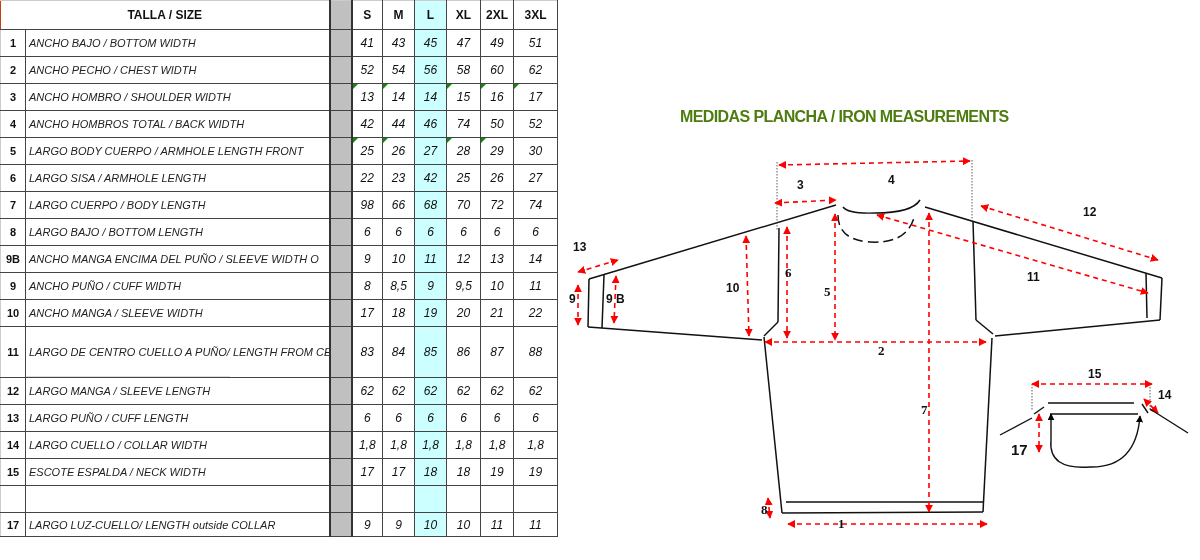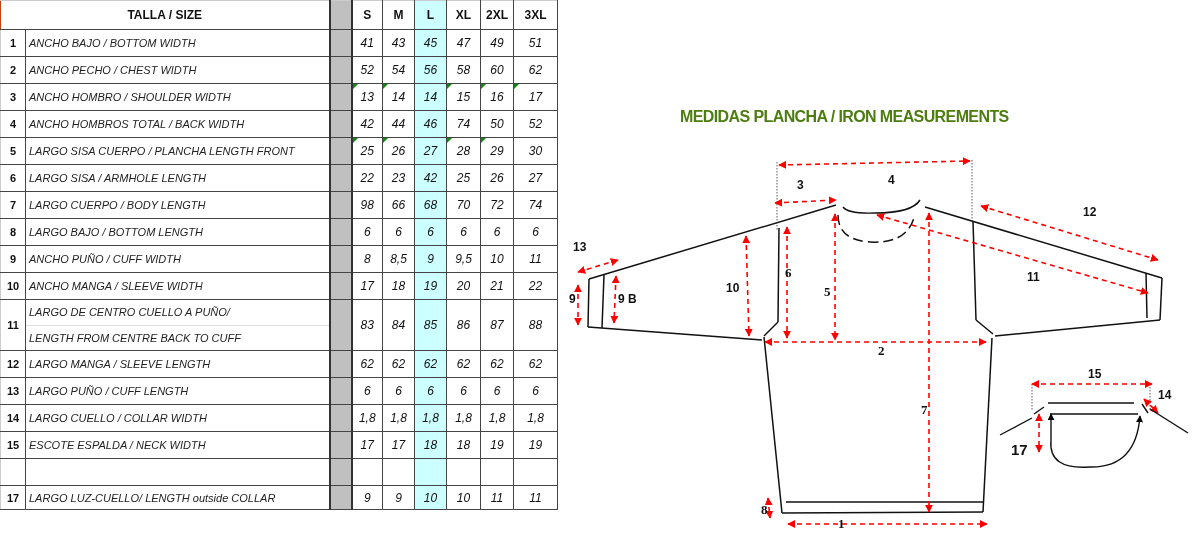--- a/index.html
+++ b/index.html
@@ -35,21 +35,21 @@
   #size-table td.label {
     font-style: italic; padding-left: 3px; font-size: 11px; color: #222;
   }
   #size-table .sep { background: #c0c0c0; border-left: 2px solid #333; border-right: 2px solid #333; }
   #size-table td.val { text-align: center; font-style: italic; font-size: 12px; position: relative; }
   #size-table .col-l { background: #ccffff; }
   #size-table td.val.flag::before {
     content: ""; position: absolute; left: 0; top: 0;
     border-top: 5px solid #118811; border-right: 5px solid transparent;
   }
-  .label-split { display: flex; flex-direction: column; height: 100%; }
+  .label-split { display: flex; flex-direction: row; height: 100%; }
   .label-split span { flex: 1; display: flex; align-items: center; padding-left: 3px; }
   .label-split span:first-child { border-bottom: 1px solid #ddd; }
 
   #diagram { position: absolute; left: 560px; top: 0; width: 640px; height: 560px; }
   #diagram-title {
     position: absolute; left: 648px; top: 108px;
     font-weight: bold; font-size: 16px; letter-spacing: -0.6px;
     font-family: "Liberation Sans", sans-serif; color: #4d7c0f; margin-left: 32px;
   }
   .dlabel {
@@ -126,21 +126,21 @@
         <td class="sep"></td>
         <td class="val">42</td>
         <td class="val">44</td>
         <td class="val col-l">46</td>
         <td class="val">74</td>
         <td class="val">50</td>
         <td class="val">52</td>
       </tr>
       <tr>
         <td class="num">5</td>
-        <td class="label">LARGO SISA CUERPO / PLANCHA LENGTH FRONT</td>
+        <td class="label">LARGO BODY CUERPO / ARMHOLE LENGTH FRONT</td>
         <td class="sep"></td>
         <td class="val flag">25</td>
         <td class="val flag">26</td>
         <td class="val col-l">27</td>
         <td class="val flag">28</td>
         <td class="val flag">29</td>
         <td class="val">30</td>
       </tr>
       <tr>
         <td class="num">6</td>
@@ -167,20 +167,31 @@
       <tr>
         <td class="num">8</td>
         <td class="label">LARGO BAJO / BOTTOM LENGTH</td>
         <td class="sep"></td>
         <td class="val">6</td>
         <td class="val">6</td>
         <td class="val col-l">6</td>
         <td class="val">6</td>
         <td class="val">6</td>
         <td class="val">6</td>
+      </tr>
+      <tr>
+        <td class="num">9B</td>
+        <td class="label">ANCHO MANGA ENCIMA DEL PUÑO / SLEEVE WIDTH O</td>
+        <td class="sep"></td>
+        <td class="val">9</td>
+        <td class="val">10</td>
+        <td class="val col-l">11</td>
+        <td class="val">12</td>
+        <td class="val">13</td>
+        <td class="val">14</td>
       </tr>
       <tr>
         <td class="num">9</td>
         <td class="label">ANCHO PUÑO / CUFF WIDTH</td>
         <td class="sep"></td>
         <td class="val">8</td>
         <td class="val">8,5</td>
         <td class="val col-l">9</td>
         <td class="val">9,5</td>
         <td class="val">10</td>
@@ -355,21 +366,21 @@
     </g>
   </svg>
 
   <div id="diagram-title" style="left:88px">MEDIDAS PLANCHA / IRON MEASUREMENTS</div>
   <span class="dlabel" style="left: 328px; top: 173px;">4</span>
   
   <span class="dlabel" style="left: 237px; top: 178px;">3</span>
   <span class="dlabel" style="left:523px;top:205px">12</span>
   <span class="dlabel" style="left:13px;top:240px">13</span>
   <span class="dlabel" style="left:9px;top:292px">9</span>
-  <span class="dlabel" style="left:58px;top:292px">9 B</span>
+  <span class="dlabel" style="left:46px;top:292px">9 B</span>
   <span class="dlabel" style="left:166px;top:281px">10</span>
   <span class="dlabel serif" style="left:225px;top:265px">6</span>
   <span class="dlabel serif" style="left:264px;top:284px">5</span>
   <span class="dlabel" style="left:467px;top:270px">11</span>
   <span class="dlabel serif" style="left:318px;top:343px">2</span>
   <span class="dlabel serif" style="left:361px;top:402px">7</span>
   <span class="dlabel serif" style="left:201px;top:502px">8</span>
   <span class="dlabel serif" style="left:278px;top:516px">1</span>
   <span class="dlabel" style="left:528px;top:367px">15</span>
   <span class="dlabel" style="left:598px;top:388px">14</span>

